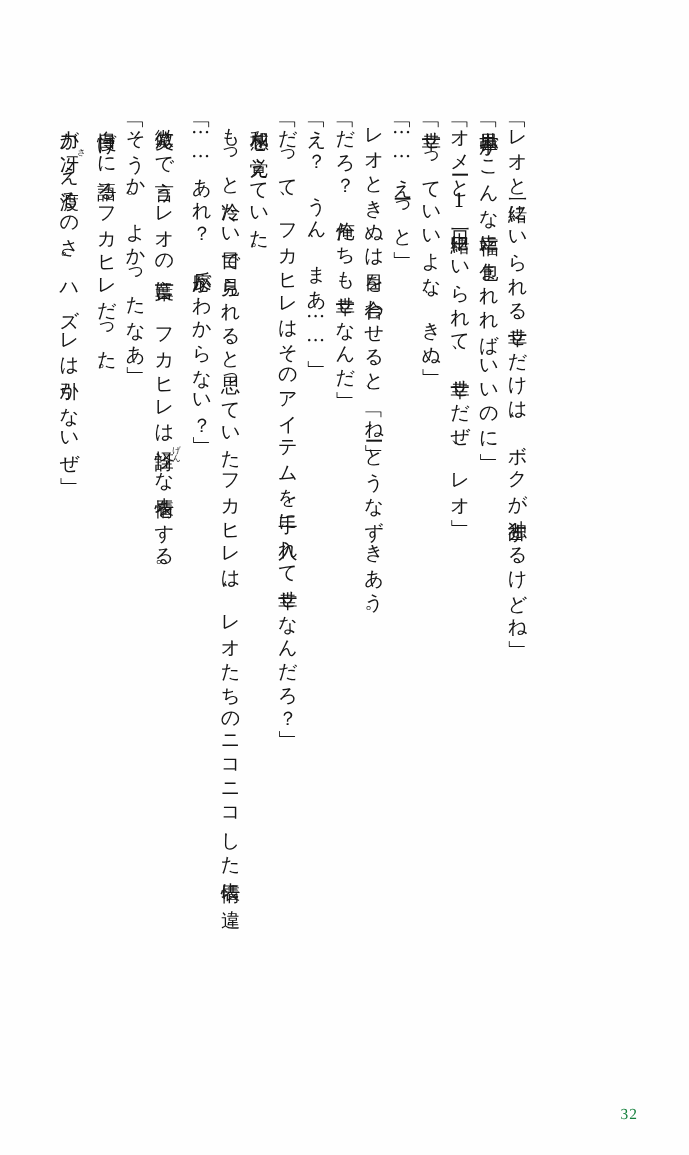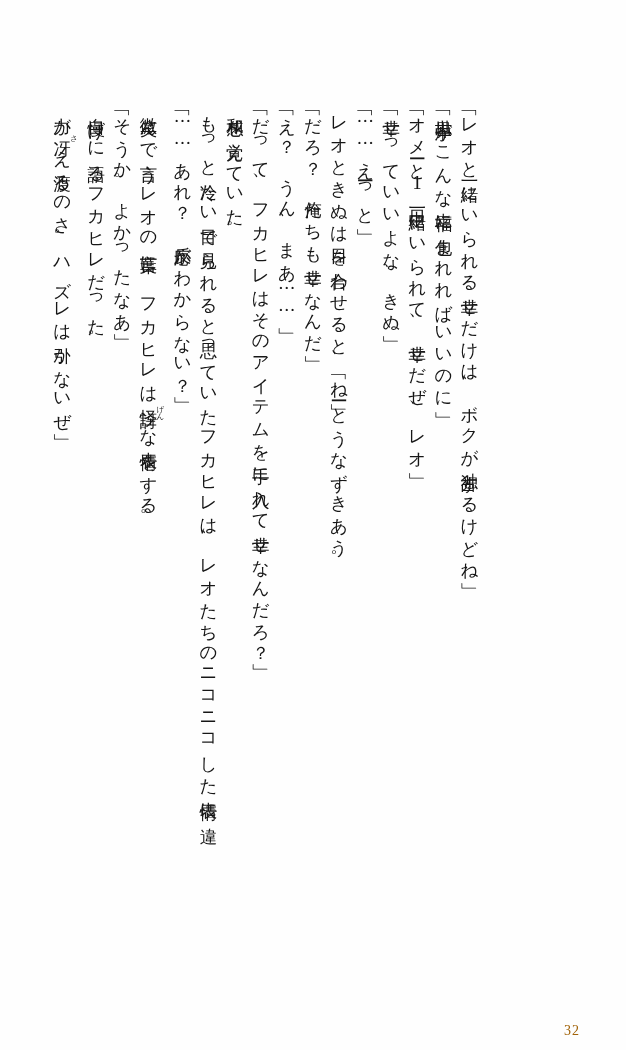--- a/index.html
+++ b/index.html
@@ -52,23 +52,23 @@
   }
   rt {
     font-size: 7.5px;
     letter-spacing: 0px;
     font-weight: normal;
   }
 
   .page-number {
     position: absolute;
     right: 46px;
-    bottom: 11px;
+    bottom: 28px;
     font-size: 14px;
-    color: #a16207;
+    color: #15803d;
     font-family: "Liberation Serif", "DejaVu Serif", serif;
     letter-spacing: 1px;
   }
 </style>
 </head>
 <body>
 
 <div class="page">
 
   <div class="text-block">

